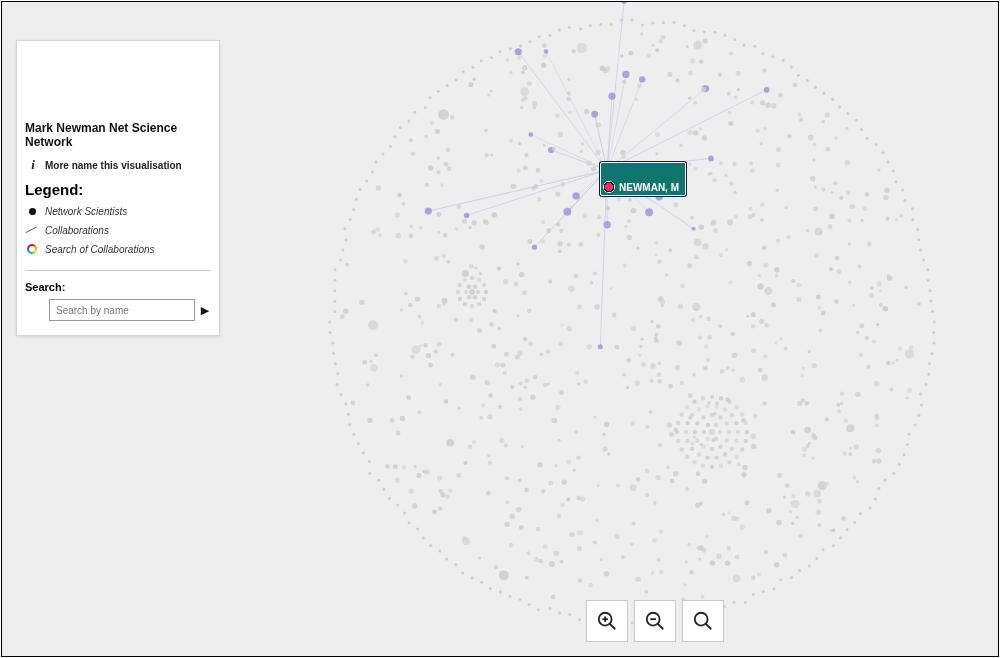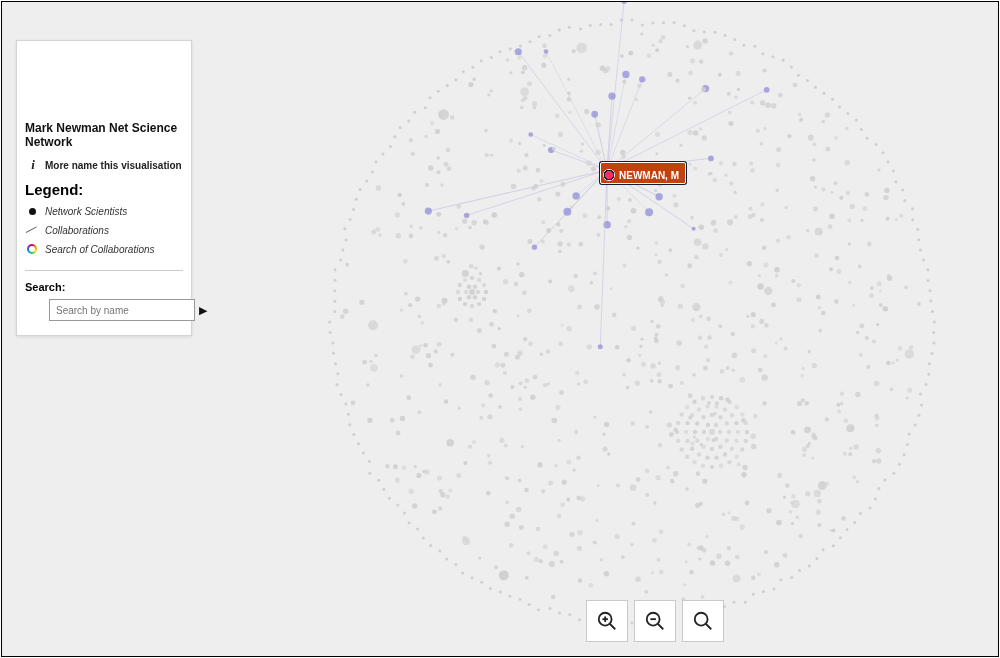--- a/index.html
+++ b/index.html
@@ -1,17 +1,17 @@
 <!DOCTYPE html>
 <html><head>
 <meta charset="utf-8">
 <style>
   html,body{margin:0;padding:0;width:1000px;height:658px;font-family:Arial,Helvetica,sans-serif;background:#fff;}
   .frame{position:absolute;top:1px;left:1px;width:996px;height:654px;border:1px solid #000;background:#eeeeee;overflow:hidden;}
-  .panel{position:absolute;top:38px;left:14px;width:176px;background:#fff;border:1px solid #d4d4d4;box-shadow:0 1px 3px rgba(0,0,0,0.1);padding:80px 8px 14px 8px;box-sizing:border-box;}
+  .panel{position:absolute;top:38px;left:14px;width:204px;background:#fff;border:1px solid #d4d4d4;box-shadow:0 1px 3px rgba(0,0,0,0.1);padding:80px 8px 14px 8px;box-sizing:border-box;}
   .panel h1{font-size:12px;font-weight:700;margin:0 0 8px 0;color:#111;}
   .panel .desc{font-size:10px;color:#444;line-height:1.35;margin:0 0 10px 0;}
   .more-row{display:flex;align-items:center;font-size:10px;font-weight:700;color:#222;margin-bottom:8px;cursor:pointer;}
   .more-row .i{font-family:Georgia,'Times New Roman',serif;font-style:italic;font-weight:700;font-size:13px;width:16px;text-align:center;margin-right:4px;}
   .legend-title{font-size:15px;font-weight:700;margin:2px 0 6px 0;}
   .legend-item{display:flex;align-items:center;font-size:10px;color:#333;margin:5px 0;font-style:italic;}
   .lg-ico{width:14px;height:14px;margin-right:6px;display:flex;align-items:center;justify-content:center;}
   .dot-black{width:7px;height:7px;border-radius:50%;background:#111;}
   .edge-ico{width:12px;height:8px;position:relative;}
   .edge-ico::before{content:"";position:absolute;left:0;top:6px;width:12px;height:1px;background:#666;transform:rotate(-28deg);transform-origin:left center;}
@@ -22,21 +22,21 @@
   .search-row{display:flex;align-items:center;padding-left:24px;}
   .search-input{flex:1;border:1px solid #999;height:20px;font-size:10px;padding:0 6px;color:#555;outline:none;}
   .search-go{width:16px;text-align:center;font-size:11px;color:#111;cursor:pointer;margin-left:4px;}
   
   .network{position:absolute;top:0;left:0;width:996px;height:654px;}
   .network circle.node{fill:#cfcfcf;}
   .network circle.node.hi{fill:#8a86d8;}
   .network line.edge{stroke:#d9d9e2;stroke-width:1;}
   .network line.edge.hi{stroke:#bdbce0;}
   
-  .label-pill{position:absolute;display:flex;align-items:center;background:#c2410c;color:#fff;font-size:10px;font-weight:700;padding:6px 6px 2px 2px;border-radius:2px;border:1px solid #fff;box-shadow:0 0 0 1px #0b1e3a;}
+  .label-pill{position:absolute;display:flex;align-items:center;background:#0f766e;color:#fff;font-size:10px;font-weight:700;padding:18px 6px 2px 2px;border-radius:2px;border:1px solid #fff;box-shadow:0 0 0 1px #0b1e3a;}
   .label-pill .bullseye{width:12px;height:12px;border-radius:50%;background:radial-gradient(circle,#ff2a63 0 45%,#0b1e3a 45% 62%,#fff 62% 80%,#0b1e3a 80% 100%);margin-right:4px;}
   
   .zoombar{position:absolute;bottom:14px;left:584px;display:flex;gap:6px;}
   .zbtn{width:40px;height:40px;background:#fff;border:1px solid #c9c9c9;display:flex;align-items:center;justify-content:center;cursor:pointer;}
   .zbtn svg{width:22px;height:22px;}
 </style>
 </head>
 <body>
 
 <div class="frame">

